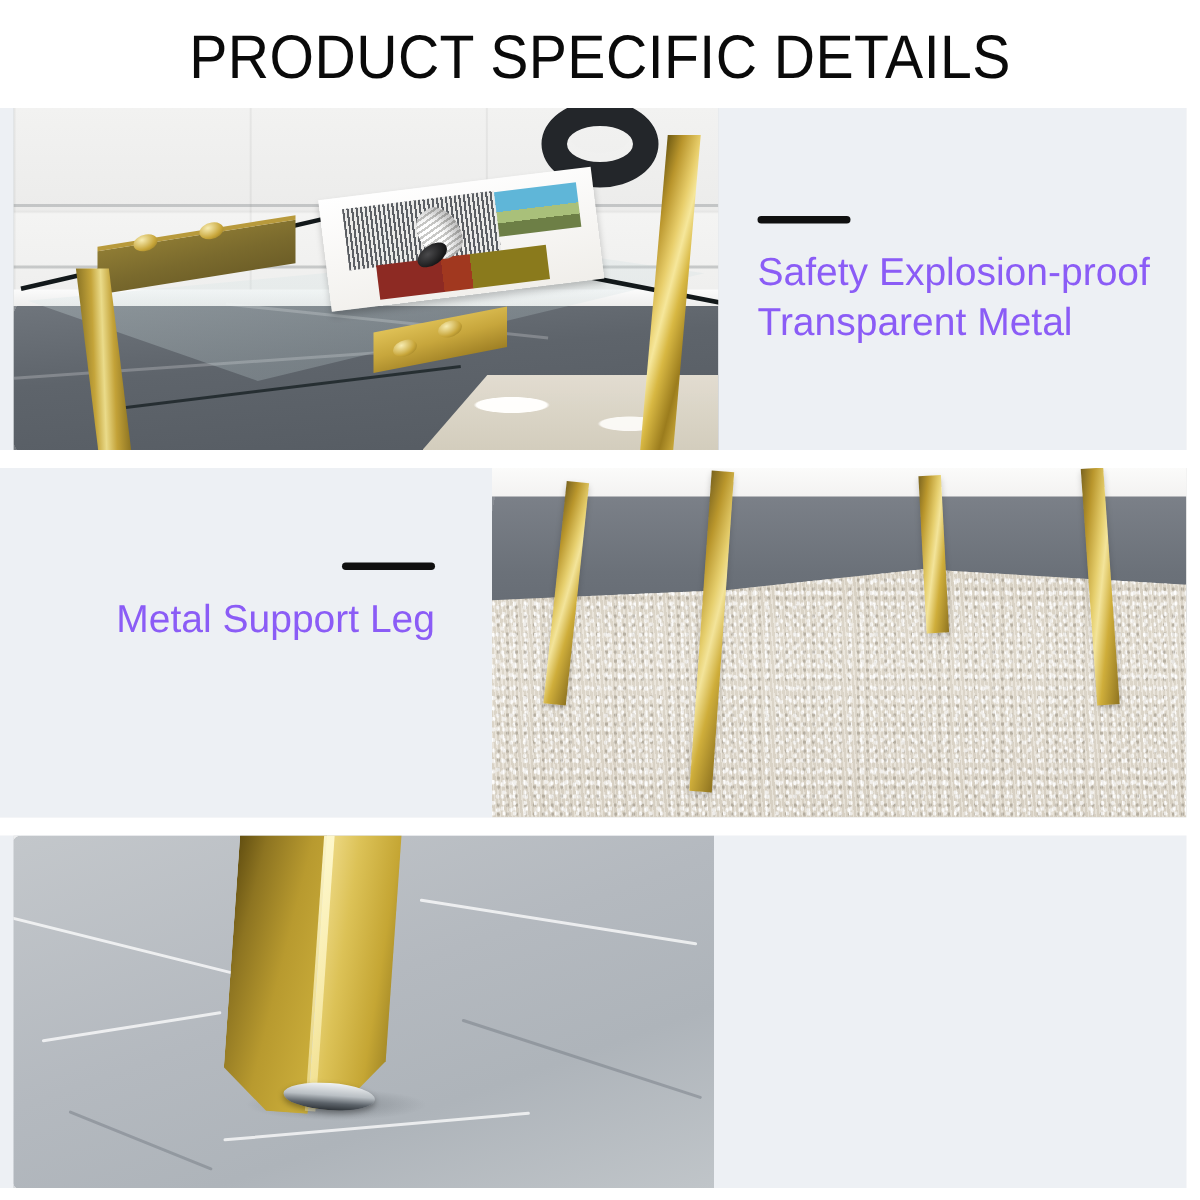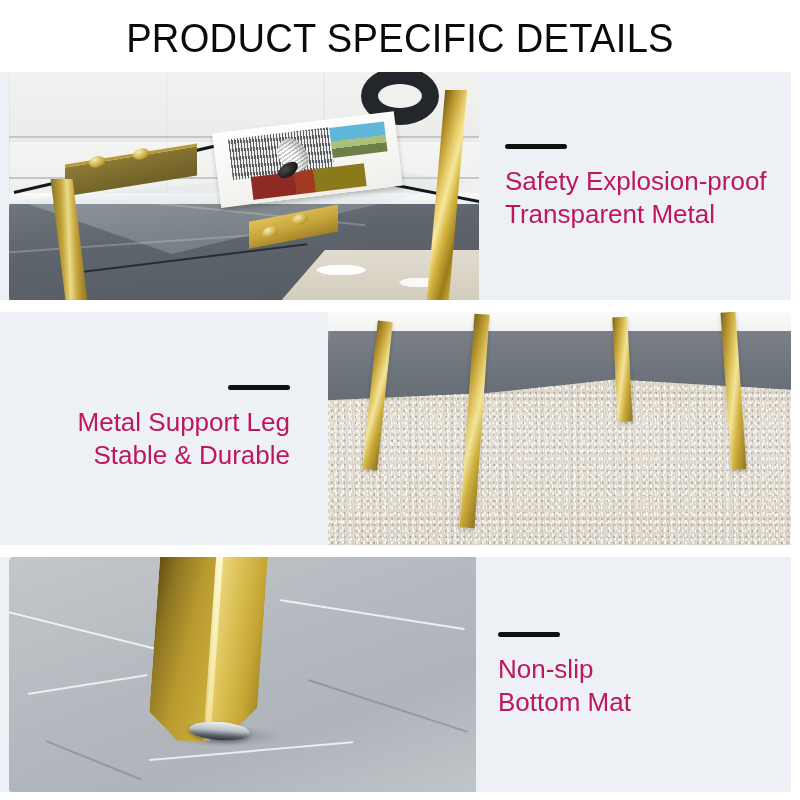--- a/index.html
+++ b/index.html
@@ -46,21 +46,21 @@
   .panel-2 { left: 0px;  top: 312px; width: 791px; height: 233px; }
   .panel-3 { left: 0px;  top: 557px; width: 791px; height: 235px; }
 
   .panel-photo { position: relative; overflow: hidden; flex: none; }
   .panel-text  { position: relative; flex: 1 1 auto; background: #edf0f4; }
 
   .panel-1 .panel-photo { width: 470px; height: 100%; margin-left: 9px; }
   .panel-2 .panel-photo { width: 463px; height: 100%; order: 2; }
   .panel-3 .panel-photo { width: 467px; height: 100%; margin-left: 9px; }
 
-  .panel-2 .panel-text { order: 1; margin-top: 10px; }
+  .panel-2 .panel-text { order: 1; }
 
   
   .caption {
     position: absolute;
   }
   .panel-1 .caption { left: 26px; top: 72px; }
   .panel-2 .caption { right: 38px; top: 63px; text-align: right; }
   .panel-3 .caption { left: 22px; top: 75px; }
 
   .rule {
@@ -68,21 +68,21 @@
     height: 5px;
     border-radius: 3px;
     background: #101010;
     margin-bottom: 16px;
   }
   .panel-2 .rule { margin-left: auto; }
 
   .caption-line {
     font-size: 26px;
     line-height: 33px;
-    color: #be185d;
+    color: #8b5cf6;
     font-weight: 400;
     white-space: nowrap;
   }
 
   
   .photo1 { background: #cfd3d6; }
   .p1-wall {
     position: absolute; left: 0; top: 0; width: 100%; height: 62%;
     background:
       linear-gradient(90deg, rgba(0,0,0,.05) 0 1px, transparent 1px 100%) 0 0/33.5% 100%,
@@ -363,21 +363,20 @@
       </div>
     </div>
   </section>
 
   <section class="panel panel-2">
 
     <div class="panel-text">
       <div class="caption">
         <div class="rule"></div>
         <div class="caption-line">Metal Support Leg</div>
-        <div class="caption-line">Stable &amp; Durable</div>
       </div>
     </div>
 
     <div class="panel-photo photo2">
       <div class="p2-wall"></div>
       <div class="p2-floor"></div>
       <div class="p2-rug"></div>
       <div class="p2-rug-tex"></div>
       <div class="p2-leg l1"></div>
       <div class="p2-leg l2"></div>
@@ -397,22 +396,15 @@
       <div class="p3-vein dark" style="left:8%; top:78%; width:22%; transform:rotate(22deg)"></div>
 
       <div class="p3-shadow"></div>
       <div class="p3-leg"></div>
       <div class="p3-leg-face-l"></div>
       <div class="p3-leg-face-r"></div>
       <div class="p3-leg-sheen"></div>
       <div class="p3-pad"></div>
     </div>
 
-    <div class="panel-text">
-      <div class="caption">
-        <div class="rule"></div>
-        <div class="caption-line">Non-slip</div>
-        <div class="caption-line">Bottom Mat</div>
-      </div>
-    </div>
   </section>
 
 </div>
 
 </body></html>

